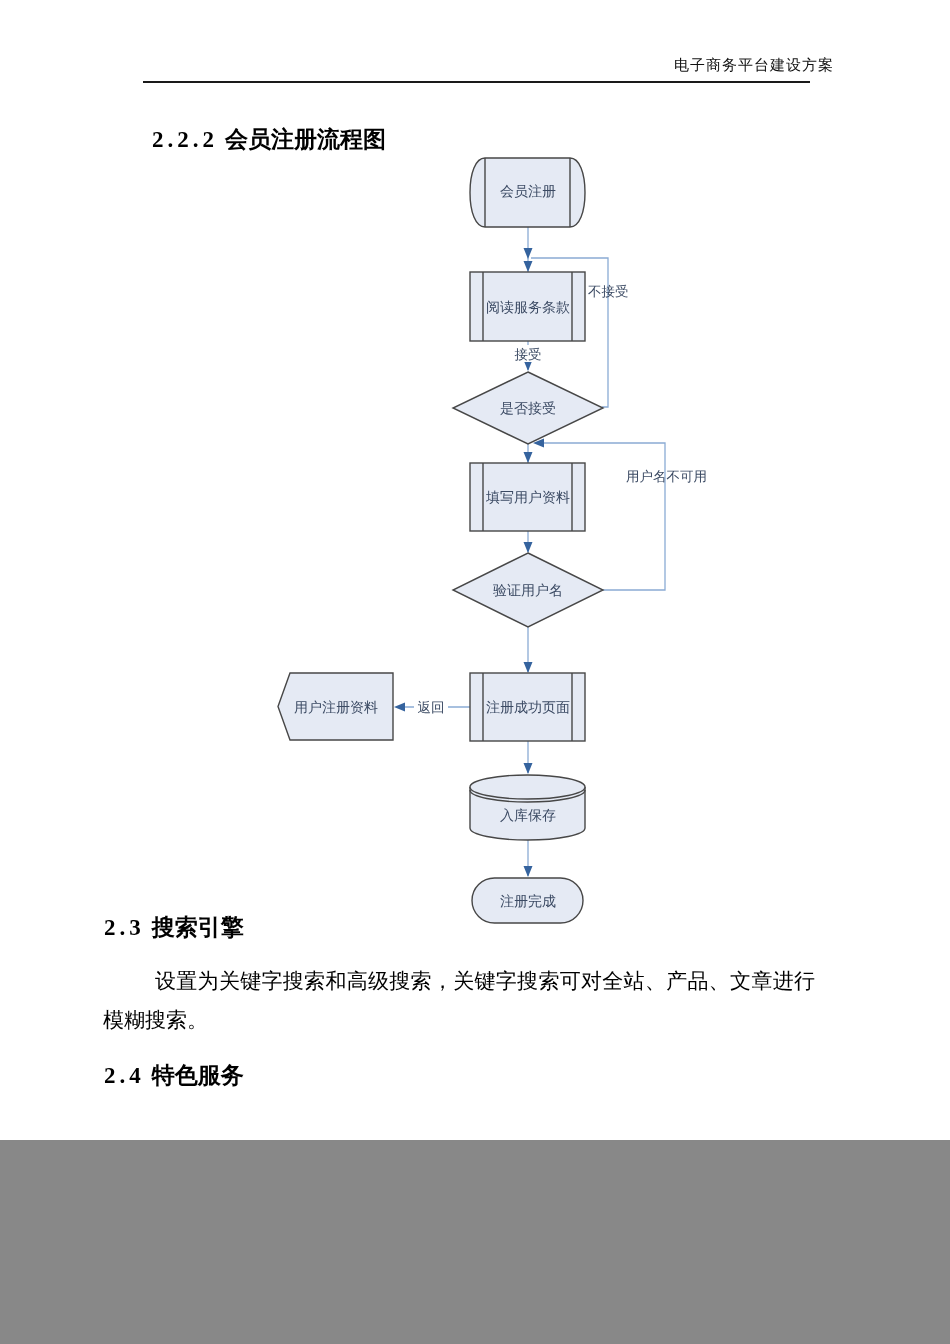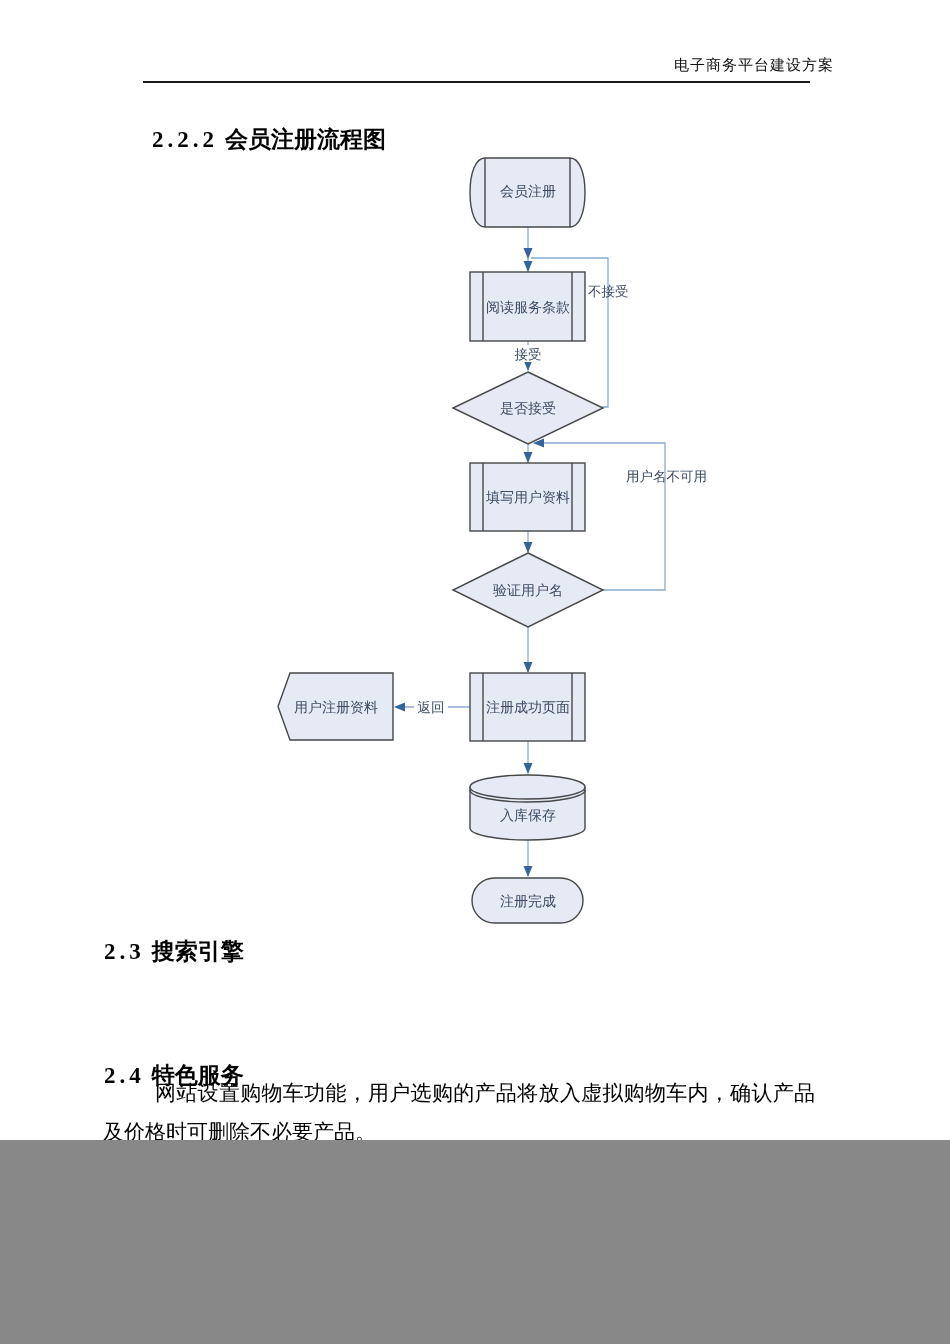--- a/index.html
+++ b/index.html
@@ -35,21 +35,21 @@
     position: absolute;
     margin: 0;
     font-size: 23px;
     font-weight: bold;
     color: #000;
     white-space: nowrap;
     font-family: "Liberation Serif", "DejaVu Serif", serif;
   }
   .sec-heading .num { letter-spacing: 4px; margin-right: 7px; }
   .h222 { left: 152px; top: 124px; }
-  .h23  { left: 104px; top: 936px; }
+  .h23  { left: 104px; top: 912px; }
   .h24  { left: 104px; top: 1060px; }
   .body-para {
     position: absolute;
     left: 103px;
     width: 712px;
     margin: 0;
     font-size: 21px;
     line-height: 39px;
     text-indent: 52px;
     text-align: justify;
@@ -171,19 +171,19 @@
       <text class="edge-label" x="588" y="291">不接受</text>
       <text class="edge-label mid" x="528" y="354">接受</text>
       <text class="edge-label" x="626" y="476">用户名不可用</text>
       <text class="edge-label mid" x="431" y="707">返回</text>
     </g>
   </svg>
 
   <h2 class="sec-heading h23">
     <span class="num">2.3</span><span>搜索引擎</span>
   </h2>
+  <p class="body-para p-search">设置为关键字搜索和高级搜索，关键字搜索可对全站、产品、文章进行模糊搜索。</p>
 
   <h2 class="sec-heading h24">
     <span class="num">2.4</span><span>特色服务</span>
   </h2>
-  <p class="body-para p-features">网站设置购物车功能，用户选购的产品将放入虚拟购物车内，确认产品及价格时可删除不必要产品。</p>
 
 </div>
 
 </body></html>

